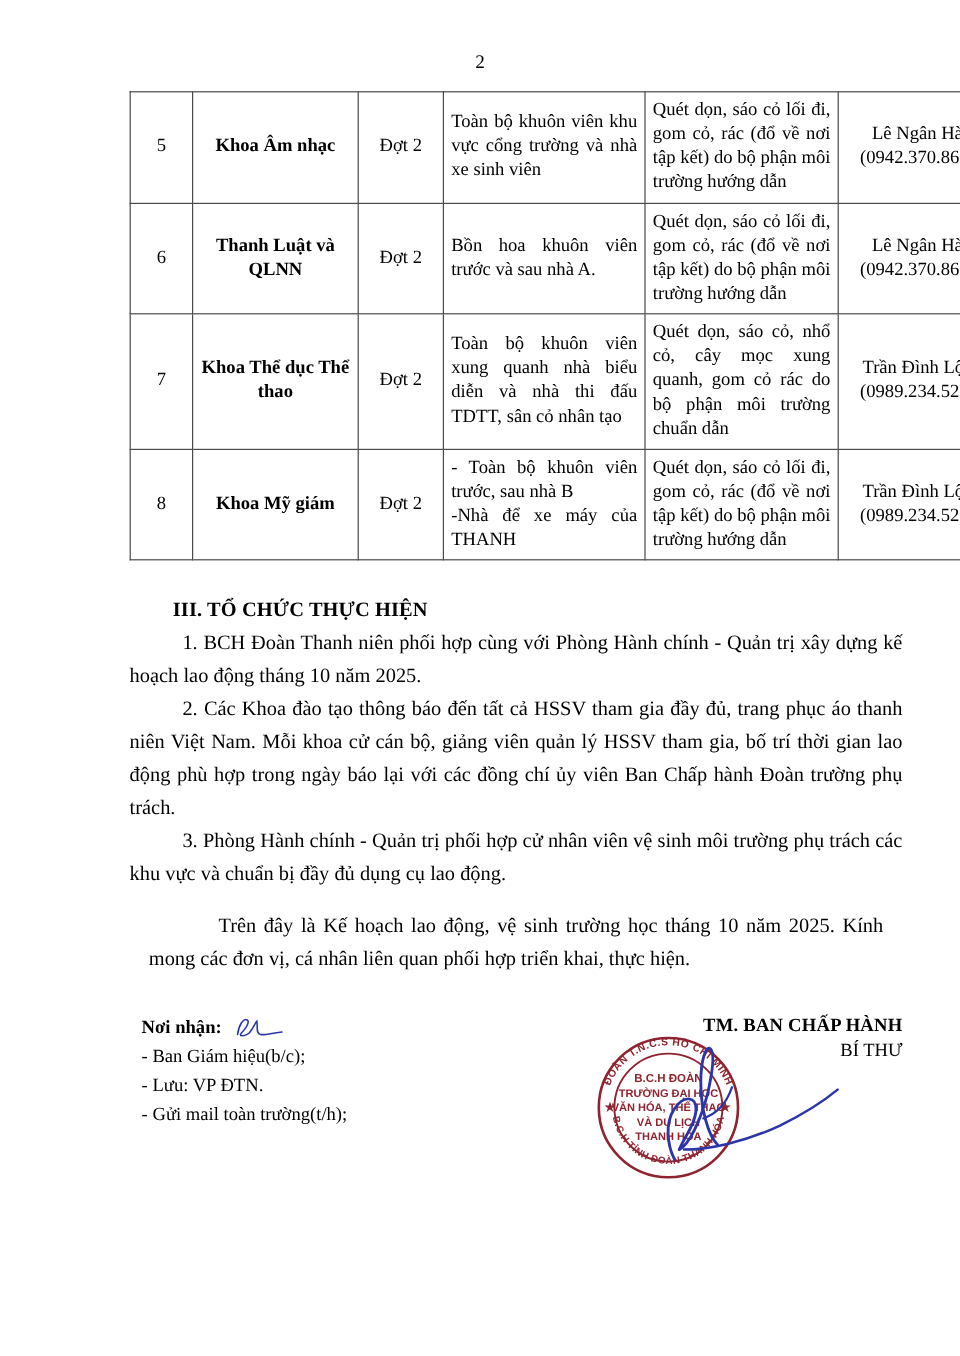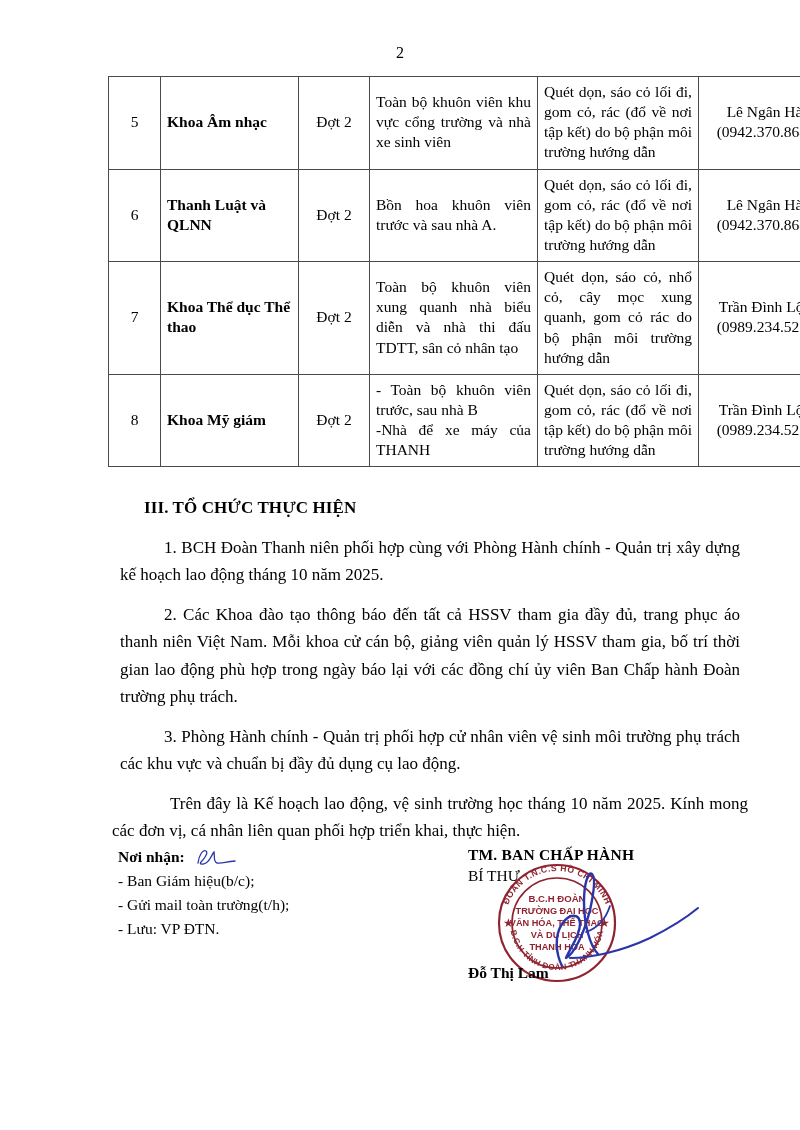--- a/index.html
+++ b/index.html
@@ -42,21 +42,21 @@
     table-layout: fixed;
     font-size: 15.5px;
     line-height: 1.30;
   }
   .doc-table td {
     border: 1px solid #4a4a4a;
     padding: 5px 6px 6px 6px;
     vertical-align: middle;
   }
   .col-no    { width: 39px;  text-align: center; }
-  .col-unit  { width: 125px; text-align: left; font-weight: bold; }
+  .col-unit  { width: 125px; text-align: center; font-weight: bold; }
   .col-batch { width: 58px;  text-align: center; }
   .col-area  { width: 155px; text-align: justify; text-align-last: left; }
   .col-task  { width: 148px; text-align: justify; text-align-last: left; }
   .col-person{ width: 119px; text-align: center; }
   .cellline { display: block; }
   
   .content {
     position: absolute;
     left: 108px;
     top: 494px;
@@ -65,27 +65,27 @@
     line-height: 27.5px;
   }
   .section-heading {
     font-weight: bold;
     margin: 0 0 0 0;
     padding-left: 36px;
     font-size: 17px;
     letter-spacing: 0.1px;
   }
   .para {
-    margin: 12px;
+    margin: 0;
     text-indent: 44px;
     text-align: justify;
     text-align-last: left;
   }
   .para-last {
-    margin: 4px;
+    margin: 16px;
     text-indent: 58px;
     text-align: justify;
     text-align-last: left;
   }
   
   .sig-zone {
     position: absolute;
     left: 0;
     top: 845px;
     width: 800px;
@@ -110,21 +110,21 @@
     width: 46px;
     height: 18px;
     vertical-align: -4px;
     margin-left: 4px;
   }
   .signature-block {
     position: absolute;
     left: 468px;
     top: 0;
     width: 284px;
-    text-align: left;
+    text-align: right;
   }
   .sig-org {
     font-weight: bold;
     font-size: 15.5px;
     line-height: 20px;
     letter-spacing: 0.2px;
   }
   .sig-role {
     font-size: 15.5px;
     line-height: 22px;
@@ -187,21 +187,21 @@
         <td class="col-person">
           <span class="cellline">Lê Ngân Hà</span>
           <span class="cellline">(0942.370.868)</span>
         </td>
       </tr>
       <tr>
         <td class="col-no">7</td>
         <td class="col-unit">Khoa Thể dục Thể thao</td>
         <td class="col-batch">Đợt 2</td>
         <td class="col-area">Toàn bộ khuôn viên xung quanh nhà biểu diễn và nhà thi đấu TDTT, sân cỏ nhân tạo</td>
-        <td class="col-task">Quét dọn, sáo cỏ, nhổ cỏ, cây mọc xung quanh, gom cỏ rác do bộ phận môi trường hướng dẫn</td>
+        <td class="col-task">Quét dọn, sáo cỏ, nhổ cỏ, cây mọc xung quanh, gom cỏ rác do bộ phận môi trường chuẩn dẫn</td>
         <td class="col-person">
           <span class="cellline">Trần Đình Lộc</span>
           <span class="cellline">(0989.234.521)</span>
         </td>
       </tr>
       <tr>
         <td class="col-no">8</td>
         <td class="col-unit">Khoa Mỹ giám</td>
         <td class="col-batch">Đợt 2</td>
         <td class="col-area">
@@ -230,28 +230,27 @@
     <div class="recipients">
       <div>
         <span class="recipients-title">Nơi nhận</span><span class="recipients-title reg">:</span>
         <span class="sig-initial">
           <svg width="46" height="18" viewBox="0 0 46 18">
             <path d="M5 15 C6 7, 10 1, 13 3 C16 5, 10 12, 8 14 C6 16, 9 17, 13 15 C17 13, 19 6, 21 4 C22 9, 20 14, 24 15 C28 16, 32 14, 42 13" fill="none" stroke="#2b35a8" stroke-width="1.3" stroke-linecap="round"></path>
           </svg>
         </span>
       </div>
       <span class="recip-item">- Ban Giám hiệu(b/c);</span>
+      <span class="recip-item">- Lưu: VP ĐTN.</span>
       <span class="recip-item">- Gửi mail toàn trường(t/h);</span>
-      <span class="recip-item">- Lưu: VP ĐTN.</span>
     </div>
 
     <div class="signature-block">
       <div class="sig-org">TM. BAN CHẤP HÀNH</div>
       <div class="sig-role">BÍ THƯ</div>
-      <div class="sig-name">Đỗ Thị Lam</div>
     </div>
 
   </div>
 
   <div class="seal-wrap">
     <svg width="132" height="132" viewBox="0 0 132 132">
       <defs>
         <path id="arcTop" d="M 14 66 A 52 52 0 0 1 118 66"></path>
         <path id="arcBot" d="M 19 66 A 47 47 0 0 0 113 66"></path>
       </defs>

